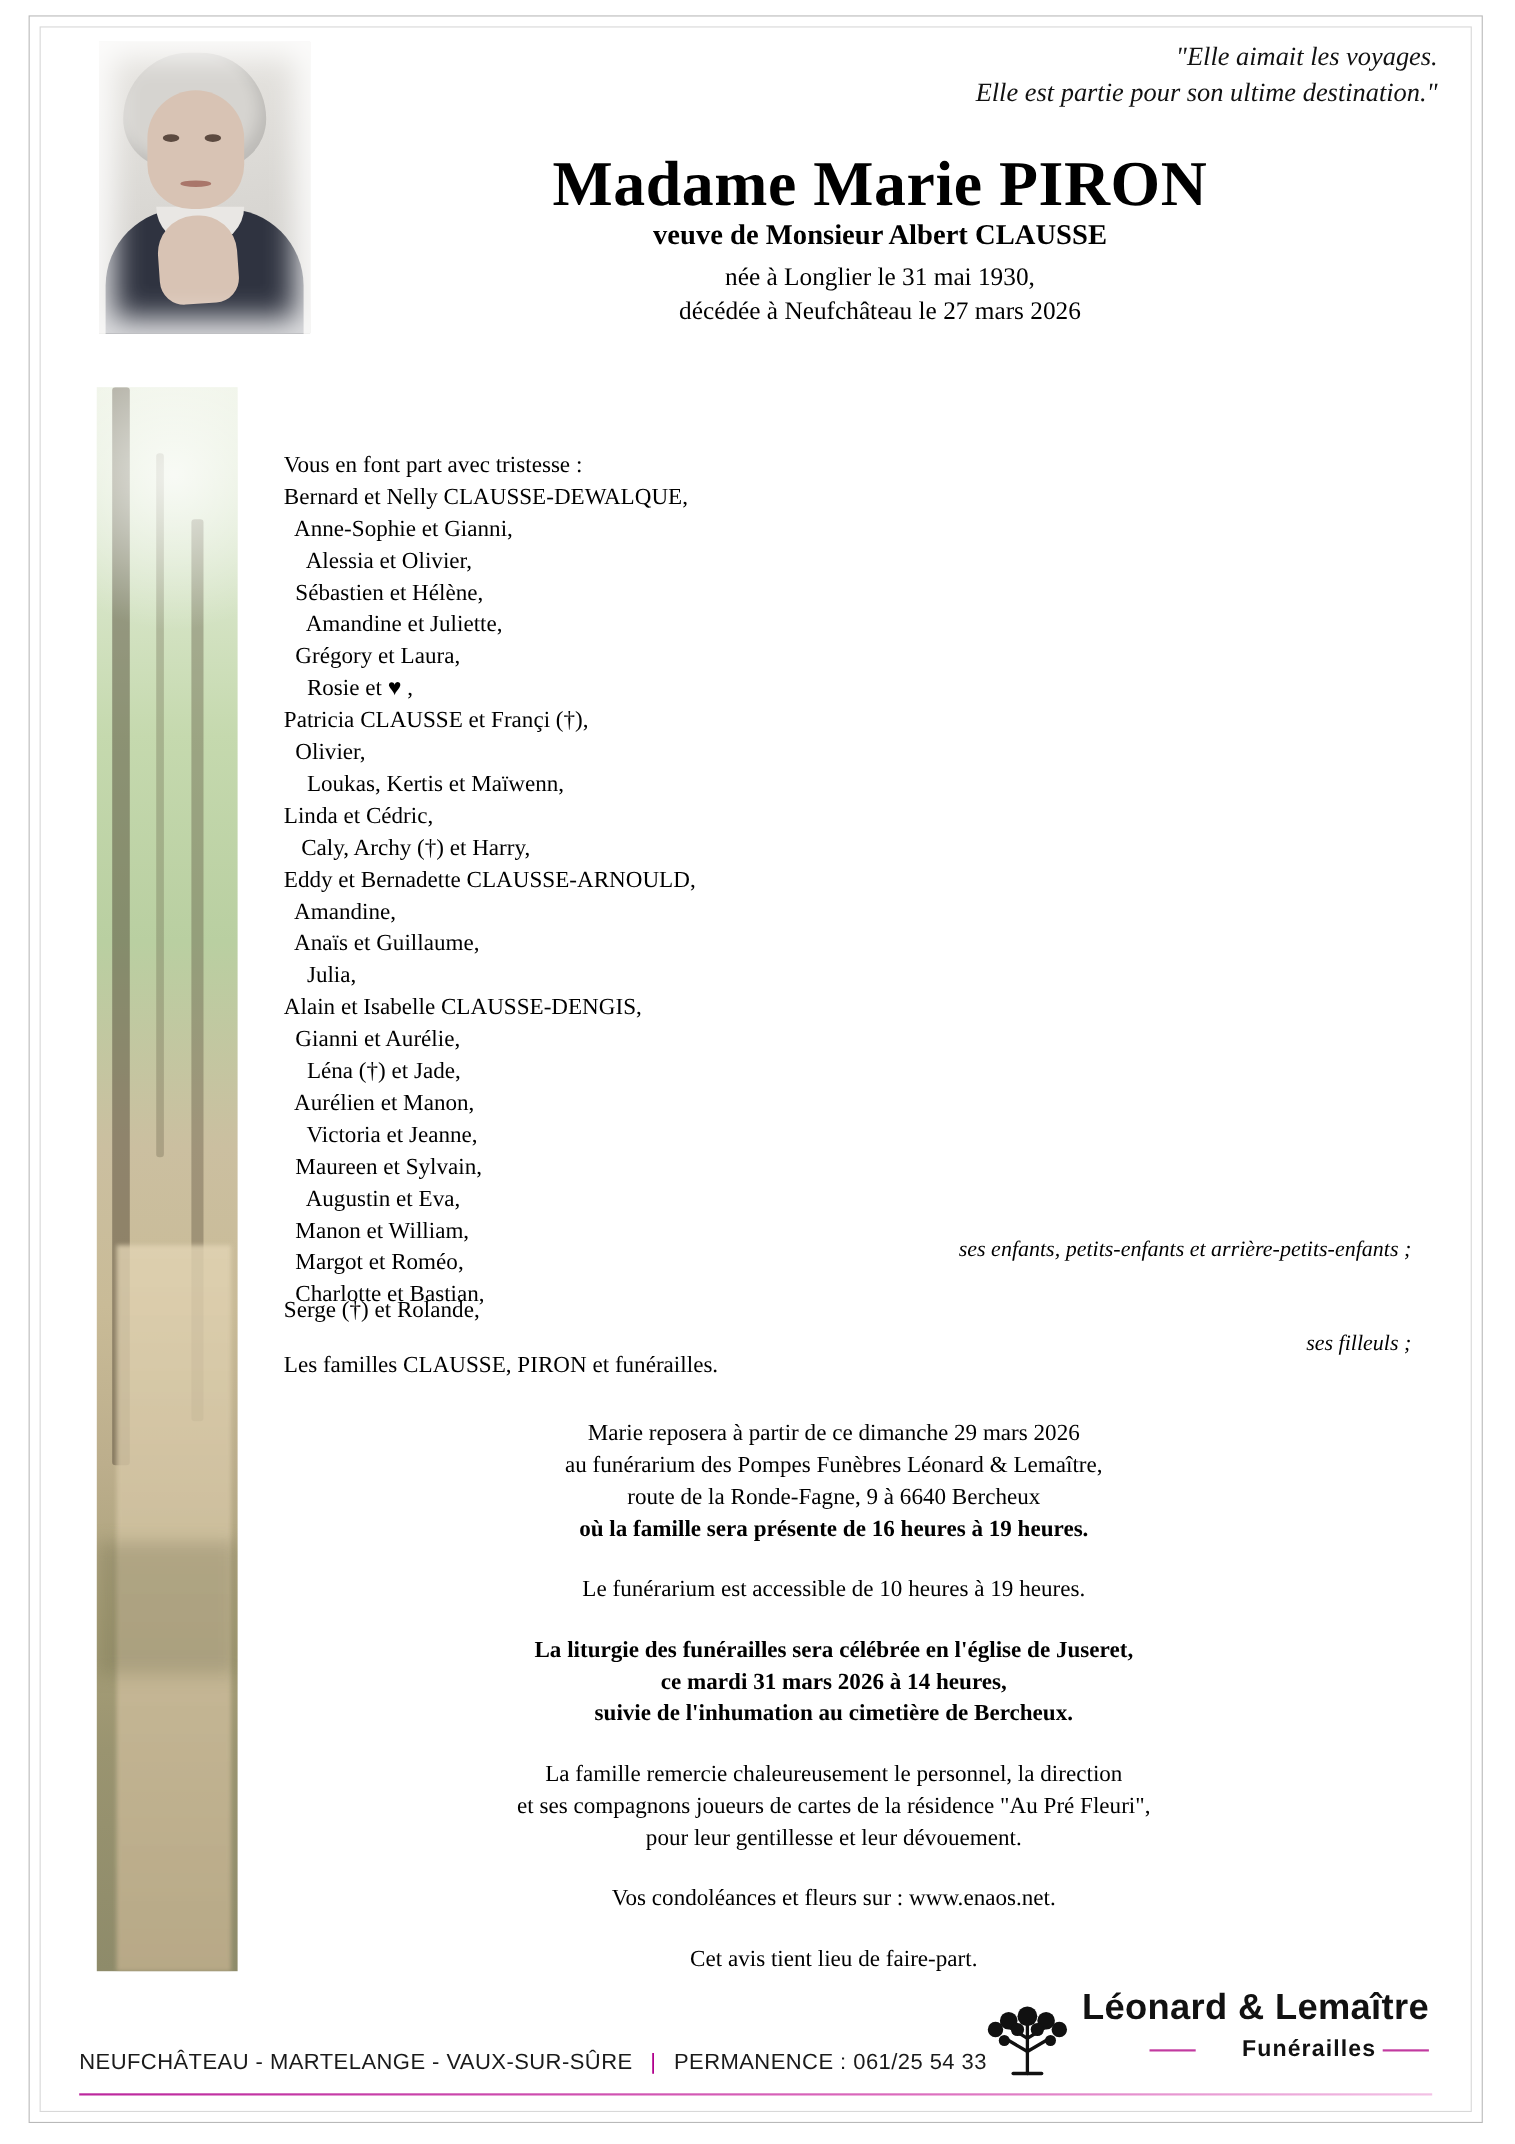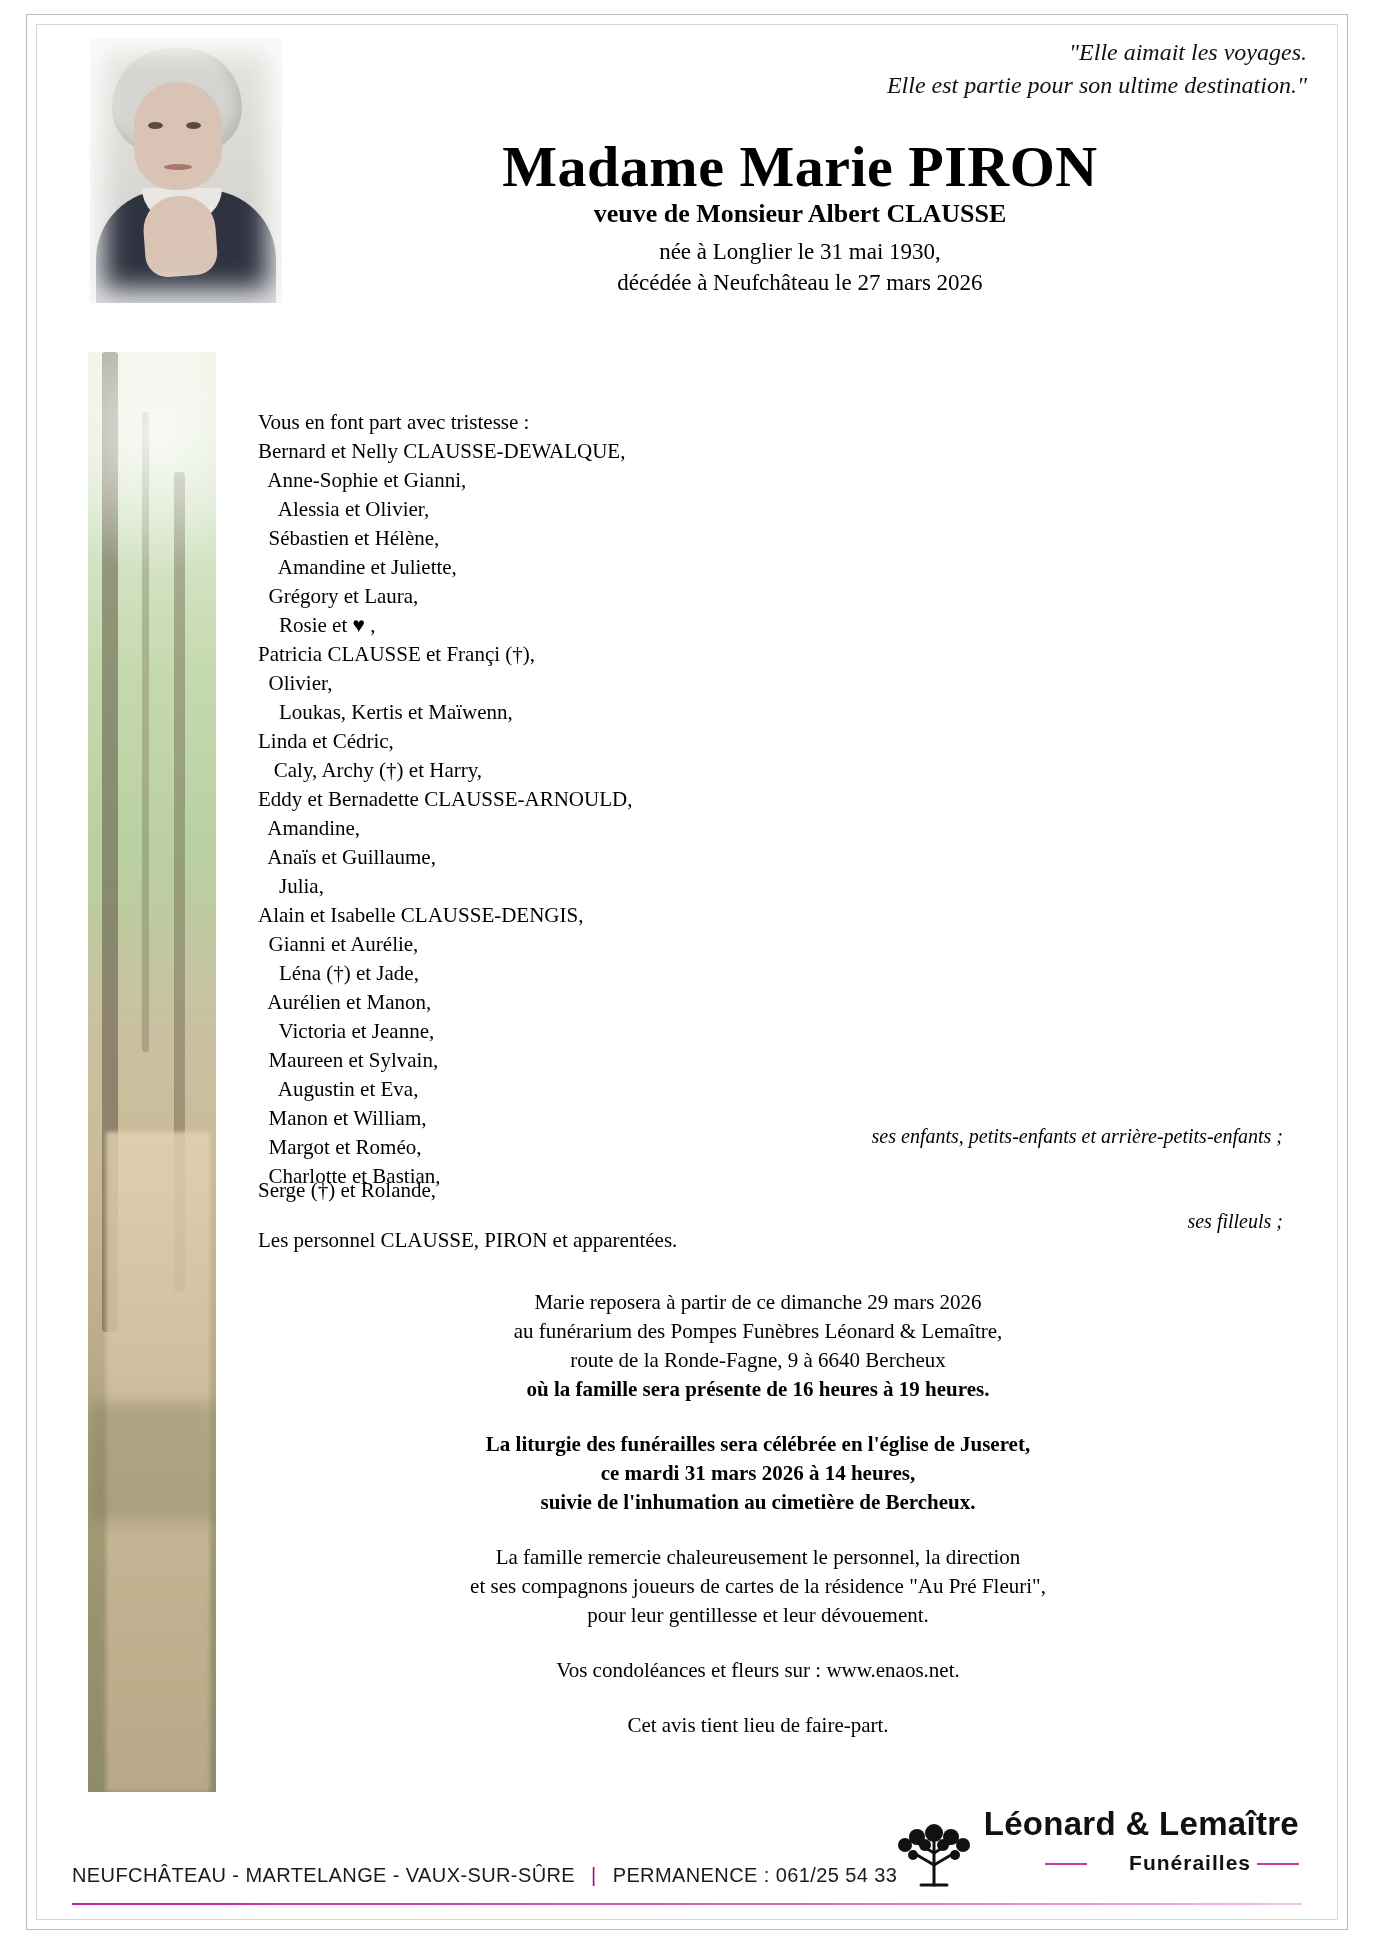--- a/index.html
+++ b/index.html
@@ -368,29 +368,30 @@
     <div class="line">  Maureen et Sylvain,</div>
     <div class="line">    Augustin et Eva,</div>
     <div class="line">  Manon et William,</div>
     <div class="line">  Margot et Roméo,</div>
     <div class="line">  Charlotte et Bastian,</div>
   </div>
 
   <div class="role-1">ses enfants, petits-enfants et arrière-petits-enfants ;</div>
   <div class="godchildren">Serge (†) et Rolande,</div>
   <div class="role-2">ses filleuls ;</div>
-  <div class="families-line">Les personnel CLAUSSE, PIRON et apparentées.</div>
+  <div class="families-line">Les familles CLAUSSE, PIRON et funérailles.</div>
 
   <div class="ceremony">
     <div class="para">
       <div>Marie reposera à partir de ce dimanche 29 mars 2026</div>
       <div>au funérarium des Pompes Funèbres Léonard &amp; Lemaître,</div>
       <div>route de la Ronde-Fagne, 9 à 6640 Bercheux</div>
       <div class="bold">où la famille sera présente de 16 heures à 19 heures.</div>
     </div>
+    <div class="para">Le funérarium est accessible de 10 heures à 19 heures.</div>
     <div class="para bold">
       <div>La liturgie des funérailles sera célébrée en l'église de Juseret,</div>
       <div>ce mardi 31 mars 2026 à 14 heures,</div>
       <div>suivie de l'inhumation au cimetière de Bercheux.</div>
     </div>
     <div class="para">
       <div>La famille remercie chaleureusement le personnel, la direction</div>
       <div>et ses compagnons joueurs de cartes de la résidence "Au Pré Fleuri",</div>
       <div>pour leur gentillesse et leur dévouement.</div>
     </div>

